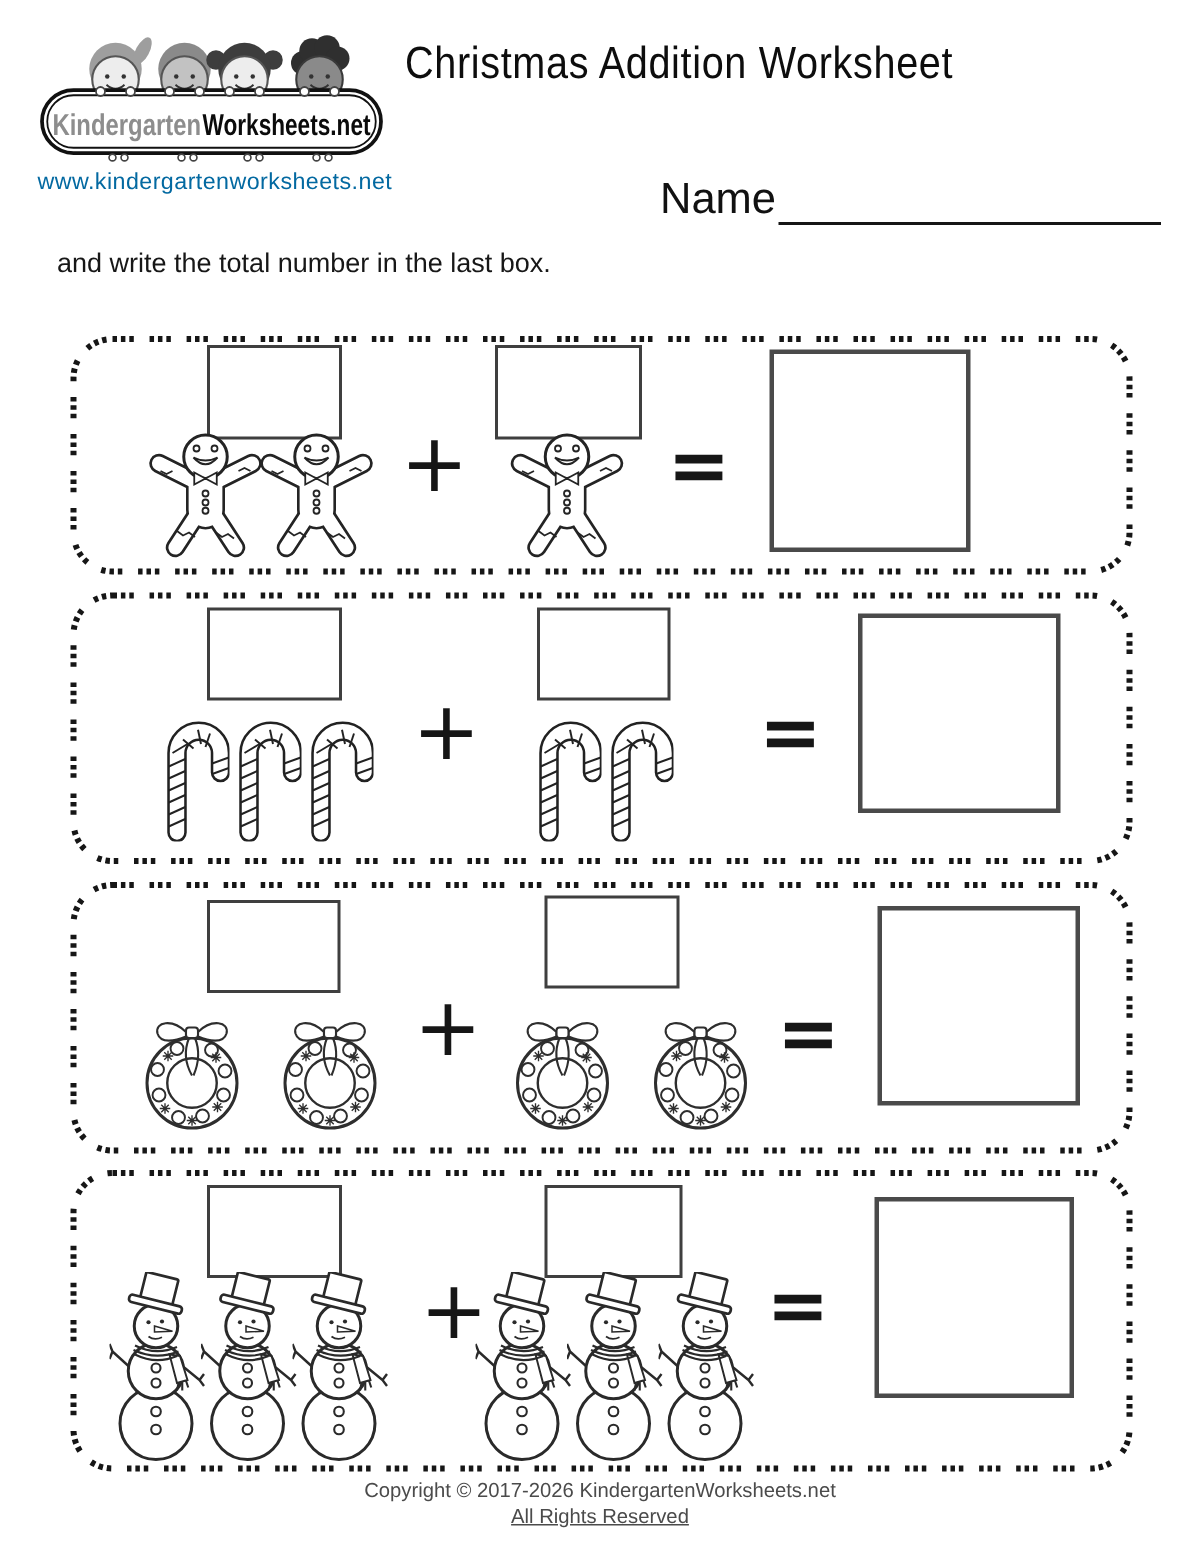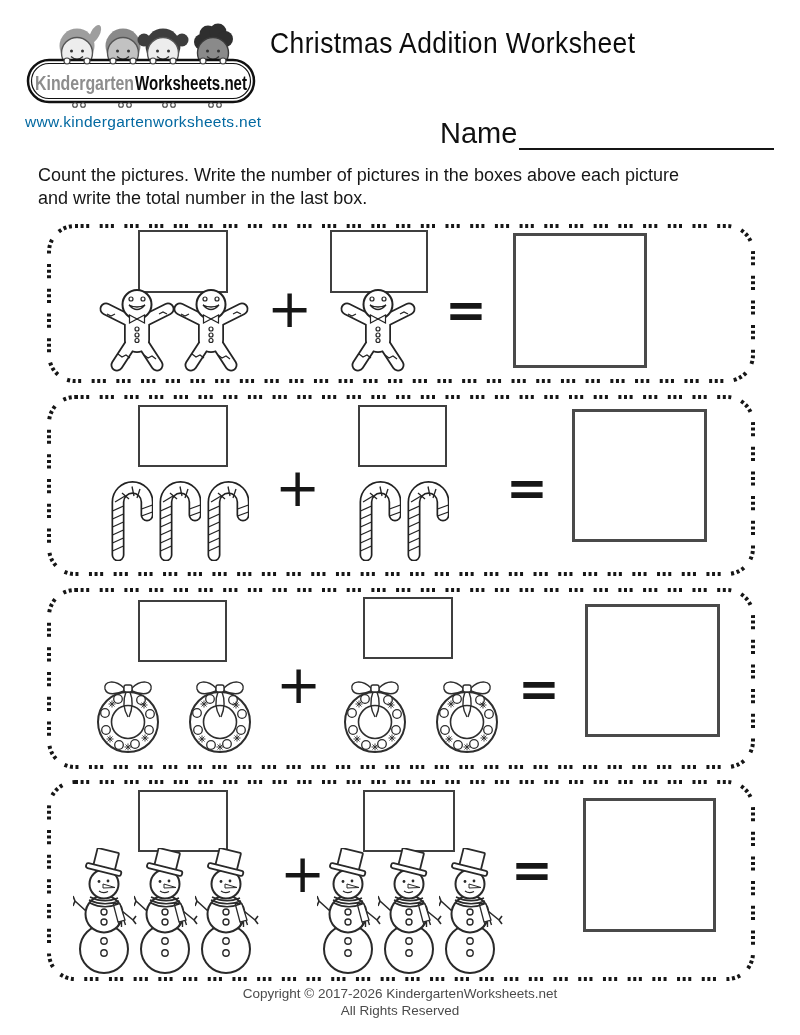--- a/index.html
+++ b/index.html
@@ -70,21 +70,21 @@
   #p4 .plus{left:235px;top:67px;}
   #p4 .equals{left:466px;top:63px;}
   #p4 .answer-box{left:538px;top:20px;width:133px;height:134px;}
   
   .pic-ginger{width:80px;height:88px;}
   .pic-cane{width:46px;height:88px;}
   .pic-wreath{width:90px;height:86px;}
   .pic-snowman{width:64px;height:128px;}
   
   .footer-line1{position:absolute;left:0;right:0;top:986px;text-align:center;font-size:13.5px;color:#4b4b4b;}
-  .footer-line2{position:absolute;left:0;right:0;top:1003px;text-align:center;font-size:13.5px;color:#4b4b4b;}
+  .footer-line2{position:absolute;left:0;right:0;top:1003px;text-align:center;font-size:13.5px;color:#4b4b4b;text-decoration:underline;}
   .defs{position:absolute;width:0;height:0;overflow:hidden;}
 </style>
 </head>
 <body>
 
 <svg class="defs" aria-hidden="true">
   <defs>
     <symbol id="sym-ginger" viewBox="0 0 80 88">
       <g stroke="#242424" stroke-linecap="round" fill="none">
         <path d="M33,33 L9,21" stroke-width="13"></path>
@@ -260,21 +260,20 @@
 <div class="site-url">www.kindergartenworksheets.net</div>
 
 <h1 class="page-title">Christmas Addition Worksheet</h1>
 
 <div class="name-row">
   <span class="name-label">Name</span>
   <span class="name-line"></span>
 </div>
 
 <p class="instructions">
-  <span>Count the pictures. Write the number of pictures in the boxes above each picture</span>
   <span>and write the total number in the last box.</span>
 </p>
 
 <section class="problem" id="p1">
   <svg class="stitch" width="712" height="163">
     <rect x="4" y="4" width="704" height="155" rx="26" fill="none" stroke="#161616" stroke-width="4" stroke-dasharray="3 2.6 3 2.6 3 10.5"></rect>
   </svg>
   <div class="count-box box1"></div>
   <div class="count-box box2"></div>
   <div class="pics pics1">

